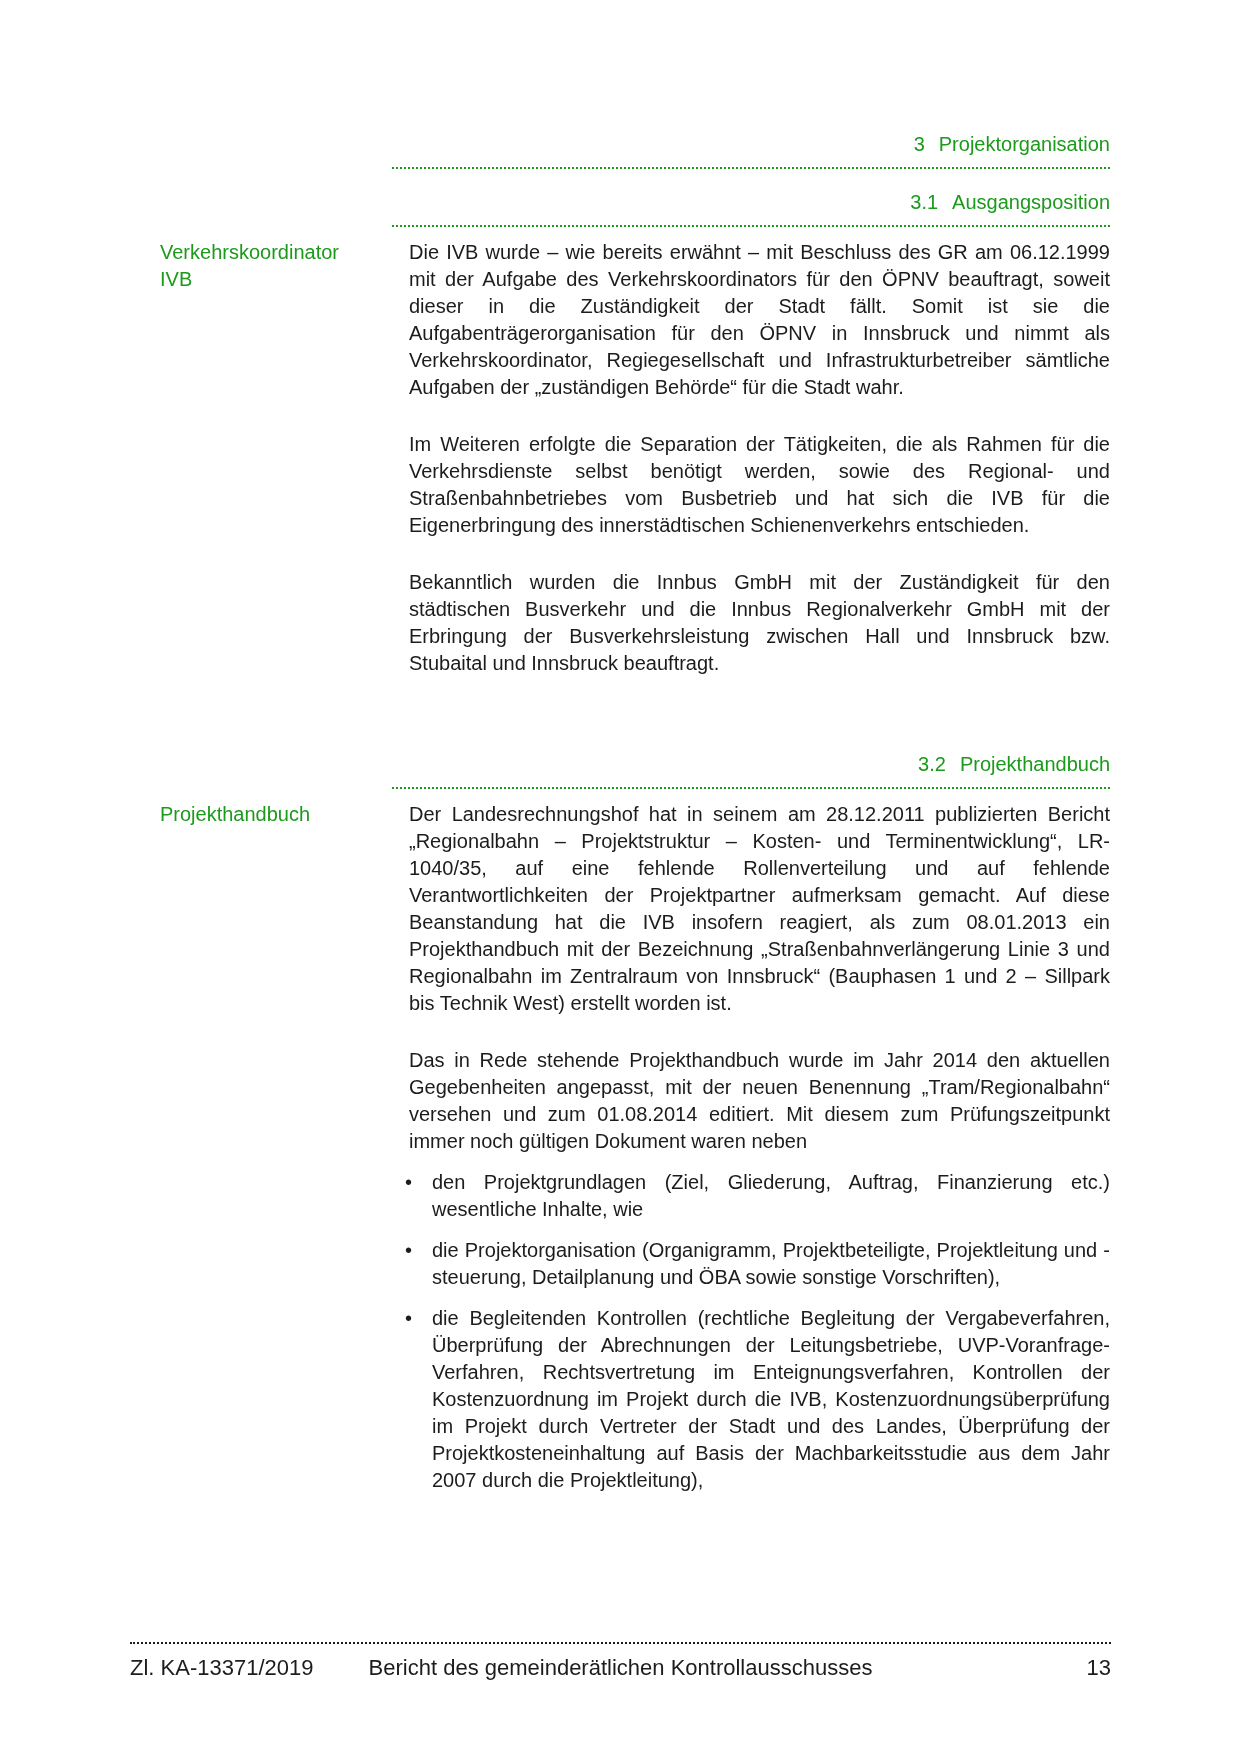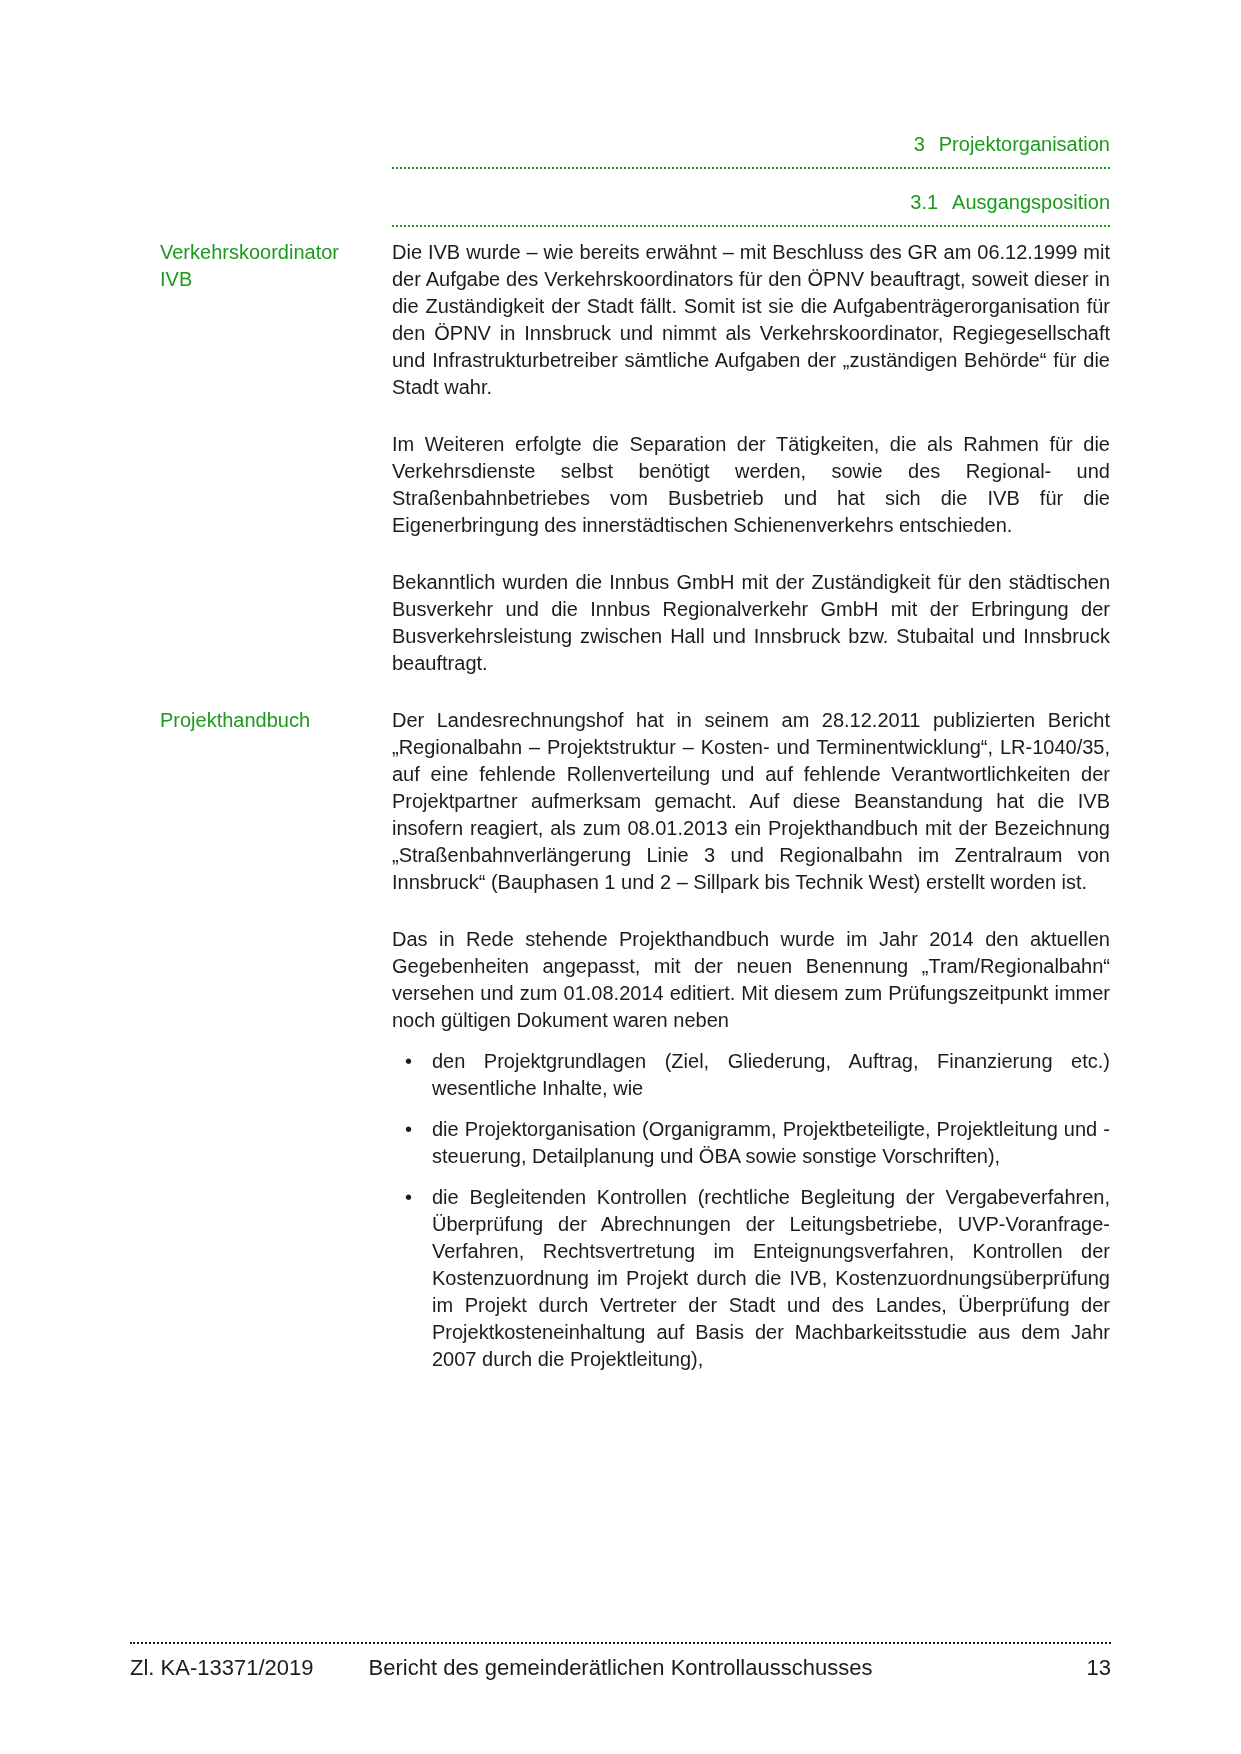--- a/index.html
+++ b/index.html
@@ -36,21 +36,21 @@
     text-align: right;
     color: var(--green);
     border-bottom: 2px dotted var(--green);
     padding-bottom: 9px;
     margin-bottom: 20px;
   }
   .heading-block .h-num { margin-right: 14px; }
   .heading-block.tight { margin-bottom: 12px; }
   .heading-block.spaced-top { margin-top: 44px; }
   p.para {
-    margin: 0 0 30px 0;
+    margin: 0 0 30px 17px;
     text-align: justify;
   }
   .bullet-list { margin-top: -16px; }
   .bullet-item {
     display: flex;
     margin-bottom: 14px;
     text-align: justify;
   }
   .bullet-marker {
     flex: 0 0 40px;
@@ -106,20 +106,28 @@
 
     <div class="row">
       <div class="label-col">Verkehrskoordinator IVB</div>
       <div class="body-col">
         <p class="para">Die IVB wurde – wie bereits erwähnt – mit Beschluss des GR am 06.12.1999 mit der Aufgabe des Verkehrskoordinators für den ÖPNV beauftragt, soweit dieser in die Zuständigkeit der Stadt fällt. Somit ist sie die Aufgabenträgerorganisation für den ÖPNV in Innsbruck und nimmt als Verkehrskoordinator, Regiegesellschaft und Infrastrukturbetreiber sämtliche Aufgaben der „zuständigen Behörde“ für die Stadt wahr.</p>
         <p class="para">Im Weiteren erfolgte die Separation der Tätigkeiten, die als Rahmen für die Verkehrsdienste selbst benötigt werden, sowie des Regional- und Straßenbahnbetriebes vom Busbetrieb und hat sich die IVB für die Eigenerbringung des innerstädtischen Schienenverkehrs entschieden.</p>
         <p class="para">Bekanntlich wurden die Innbus GmbH mit der Zuständigkeit für den städtischen Busverkehr und die Innbus Regionalverkehr GmbH mit der Erbringung der Busverkehrsleistung zwischen Hall und Innsbruck bzw. Stubaital und Innsbruck beauftragt.</p>
       </div>
     </div>
 
+    <div class="row">
+      <div class="label-col"></div>
+      <div class="body-col">
+        <div class="heading-block tight spaced-top">
+          <span class="h-num">3.2</span><span>Projekthandbuch</span>
+        </div>
+      </div>
+    </div>
 
     <div class="row">
       <div class="label-col">Projekthandbuch</div>
       <div class="body-col">
         <p class="para">Der Landesrechnungshof hat in seinem am 28.12.2011 publizierten Bericht „Regionalbahn – Projektstruktur – Kosten- und Terminentwicklung“, LR-1040/35, auf eine fehlende Rollenverteilung und auf fehlende Verantwortlichkeiten der Projektpartner aufmerksam gemacht. Auf diese Beanstandung hat die IVB insofern reagiert, als zum 08.01.2013 ein Projekthandbuch mit der Bezeichnung „Straßenbahnverlängerung Linie 3 und Regionalbahn im Zentralraum von Innsbruck“ (Bauphasen 1 und 2 – Sillpark bis Technik West) erstellt worden ist.</p>
         <p class="para">Das in Rede stehende Projekthandbuch wurde im Jahr 2014 den aktuellen Gegebenheiten angepasst, mit der neuen Benennung „Tram/Regionalbahn“ versehen und zum 01.08.2014 editiert. Mit diesem zum Prüfungszeitpunkt immer noch gültigen Dokument waren neben</p>
 
         <div class="bullet-list">
           <div class="bullet-item">
             <span class="bullet-marker">•</span>

